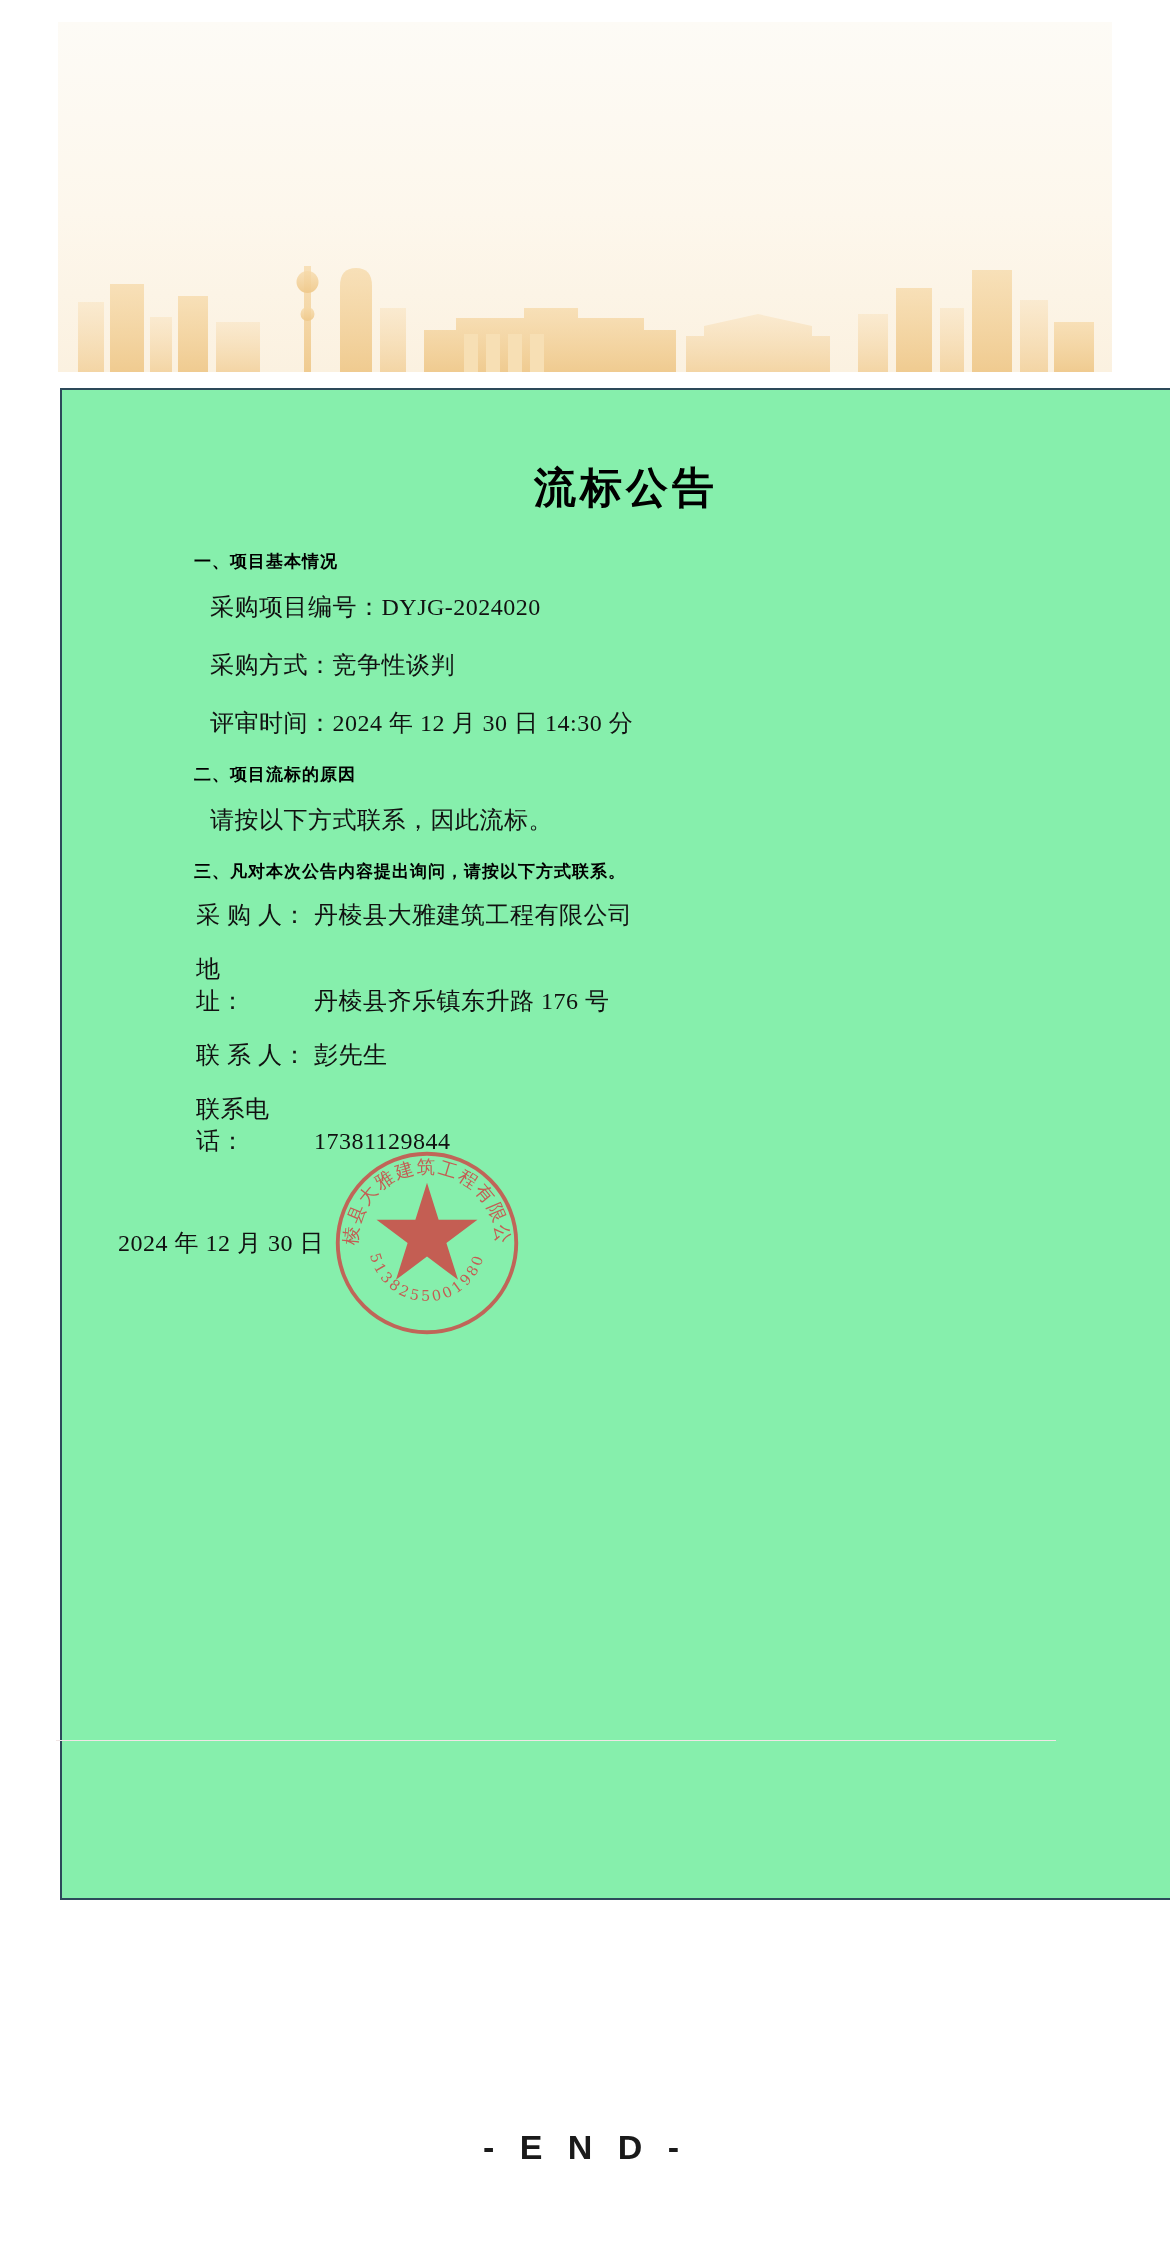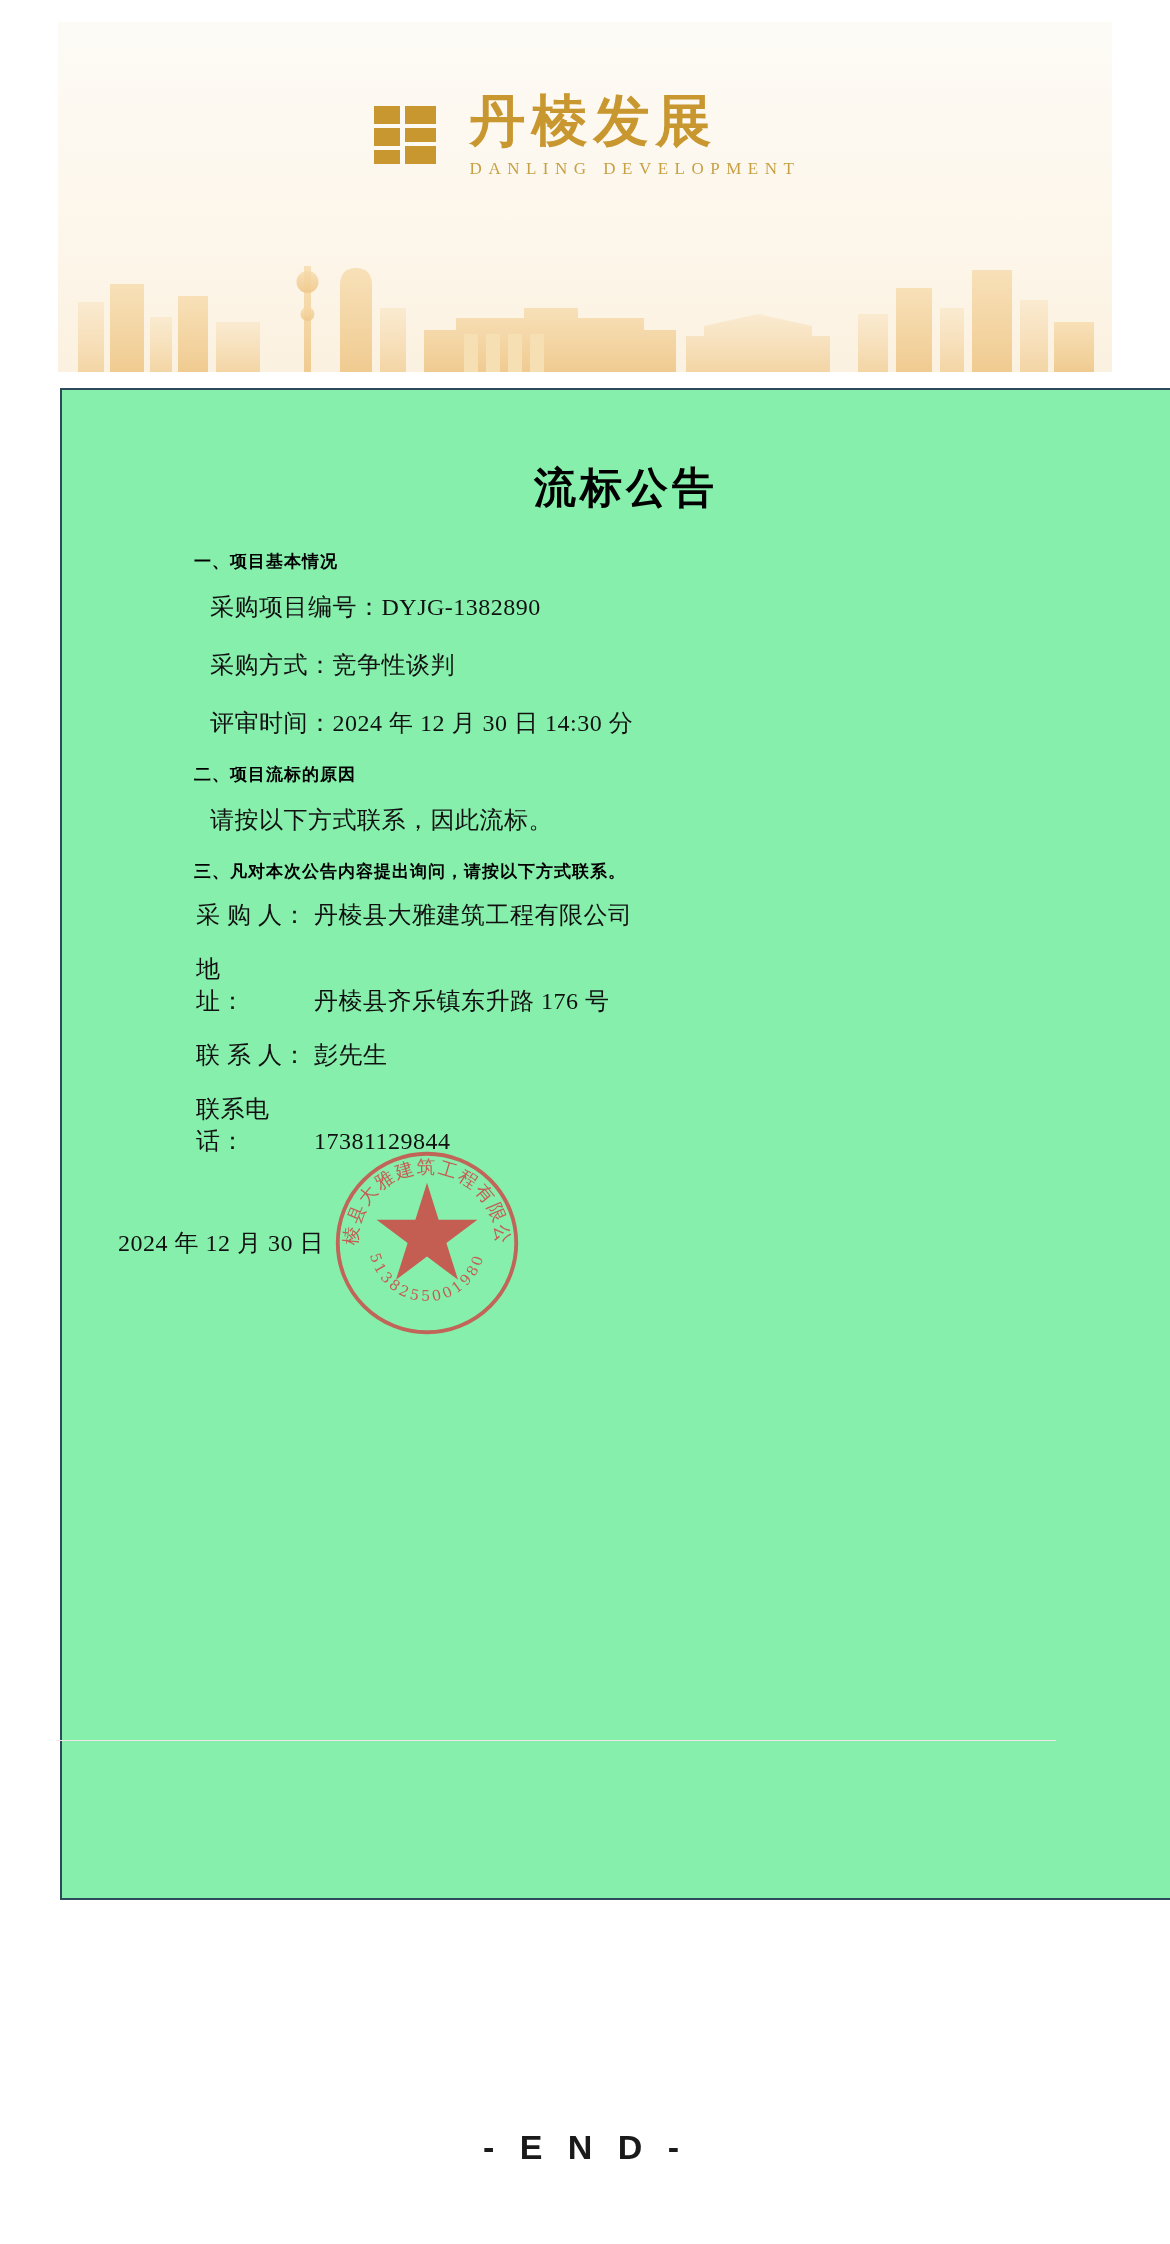--- a/index.html
+++ b/index.html
@@ -210,46 +210,31 @@
     <path d="M628 150 L628 114 L646 114 L646 104 L700 92 L754 104 L754 114 L772 114 L772 150 Z" fill="url(#sk2)"></path>
 
     <rect x="800" y="92" width="30" height="58" fill="url(#sk2)"></rect>
     <rect x="838" y="66" width="36" height="84" fill="url(#sk)"></rect>
     <rect x="882" y="86" width="24" height="64" fill="url(#sk2)"></rect>
     <rect x="914" y="48" width="40" height="102" fill="url(#sk)"></rect>
     <rect x="962" y="78" width="28" height="72" fill="url(#sk2)"></rect>
     <rect x="996" y="100" width="40" height="50" fill="url(#sk)"></rect>
   </svg>
 
-  <div class="logo-wrap">
-    <span class="logo-mark">
-      <svg viewBox="0 0 70 70" width="70" height="70">
-        <rect x="4" y="6" width="62" height="58" fill="#c8972f"></rect>
-        <rect x="4" y="24" width="62" height="4" fill="#fdfaf3"></rect>
-        <rect x="30" y="6" width="5" height="58" fill="#fdfaf3"></rect>
-        <rect x="4" y="46" width="26" height="4" fill="#fdfaf3"></rect>
-        <rect x="35" y="42" width="31" height="4" fill="#fdfaf3"></rect>
-      </svg>
-    </span>
-    <span class="logo-text">
-      <span class="logo-cn">丹棱发展</span>
-      <div class="logo-en">DANLING DEVELOPMENT</div>
-    </span>
-  </div>
 </div>
 
 <div class="doc">
   <div class="doc-inner">
 
     <div class="doc-title">流标公告</div>
 
     <div class="sec-head">一、项目基本情况</div>
 
     <div class="line">
-      <span>采购项目编号：</span><span class="mono">DYJG-1382890</span>
+      <span>采购项目编号：</span><span class="mono">DYJG-2024020</span>
     </div>
 
 
     <div class="line">
       <span>采购方式：</span><span>竞争性谈判</span>
     </div>
 
 
     <div class="line">
       <span>评审时间：</span><span>2024 年 12 月 30 日 14:30 分</span>

